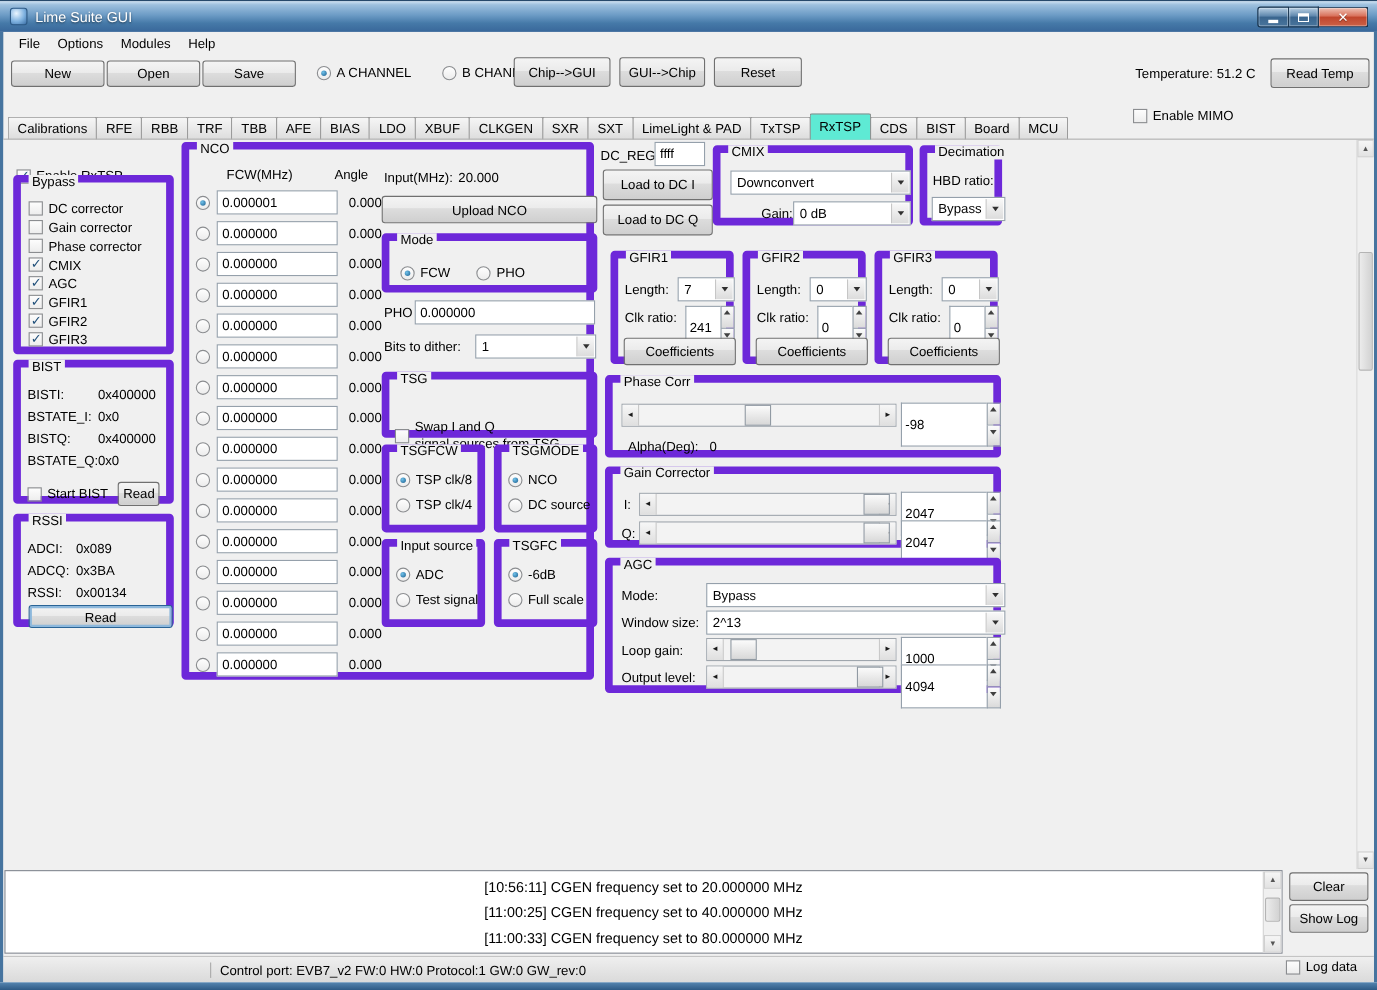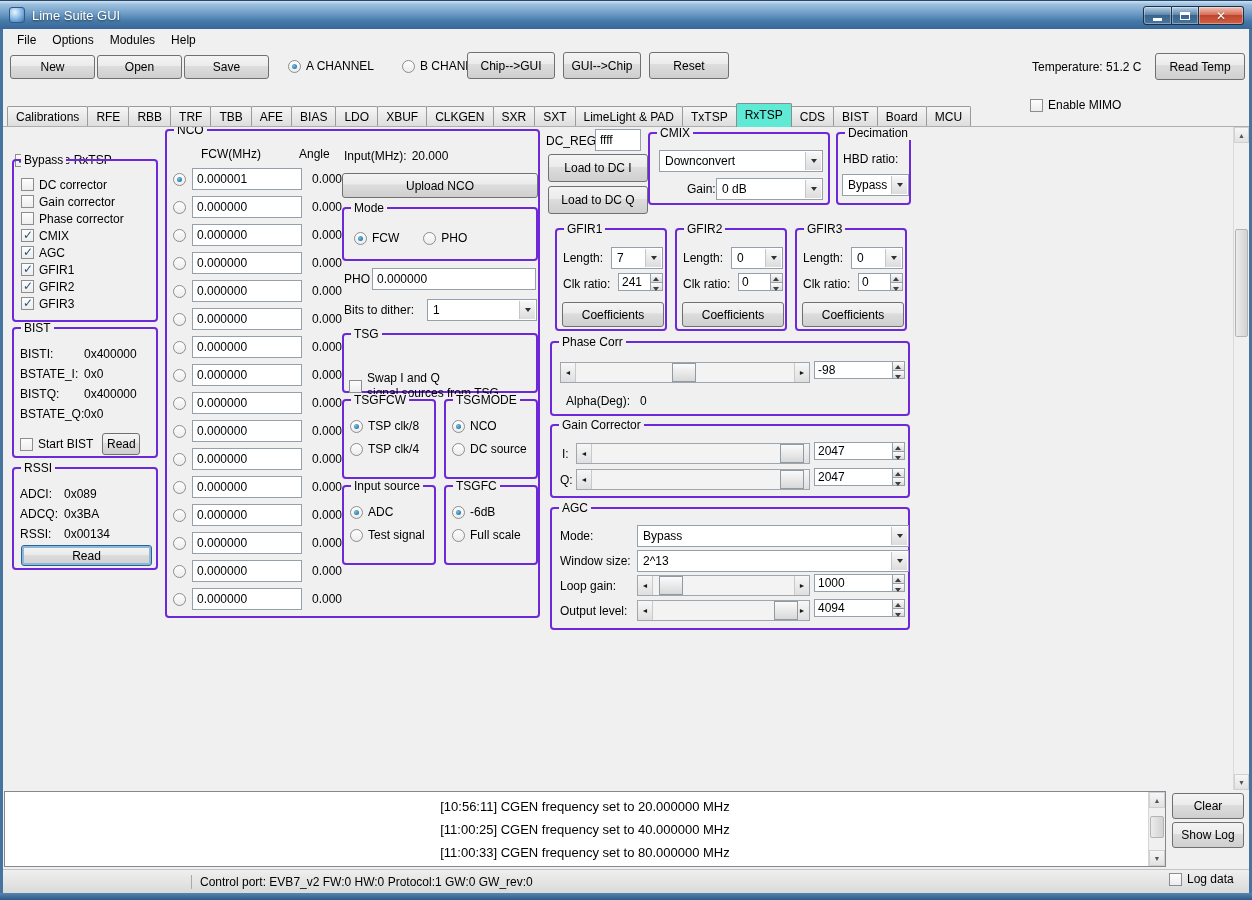--- a/index.html
+++ b/index.html
@@ -29,21 +29,21 @@
 .tabstrip{height:24px;flex:0 0 24px;display:flex;align-items:flex-end;padding-left:4px;position:relative;}
 .tabstrip::after{content:"";position:absolute;left:0;right:0;bottom:0;height:1px;background:#aeaeae;z-index:1;}
 .tab{height:21px;line-height:20px;padding:0 8px;border:1px solid #9b9b9b;border-bottom:none;background:linear-gradient(#f6f6f6,#dcdcdc);margin-right:-1px;border-radius:2px 2px 0 0;white-space:nowrap;}
 .tab.active{height:24px;line-height:23px;background:#5eead4;z-index:2;border-color:#8c8c8c;}
 
 .main{flex:1;position:relative;background:#f0f0f0;overflow:hidden;}
 .abs{position:absolute;}
 .plain{position:absolute;white-space:nowrap;}
 .plainrow{white-space:nowrap;display:flex;}
 
-.groupbox{position:absolute;border:2px solid #6d28d9;border-radius:4px;}
+.groupbox{position:absolute;border:7px solid #6d28d9;border-radius:4px;}
 .gb-title{position:absolute;top:-7px;left:7px;background:#f0f0f0;padding:0 3px;font-size:12px;line-height:13px;white-space:nowrap;}
 
 .btn{display:flex;align-items:center;justify-content:center;border:1px solid #707070;border-radius:3px;background:linear-gradient(#f4f4f4 0%,#ebebeb 45%,#dddddd 46%,#cfcfcf 100%);font-family:inherit;font-size:12px;color:#000;white-space:nowrap;}
 .btn.abs{position:absolute;}
 .btn.focused{border-color:#2a6496;box-shadow:inset 0 0 0 2px #8db8dc;}
 
 .check-row{display:inline-flex;align-items:center;gap:5px;font-size:12px;white-space:nowrap;}
 .check-row.abs{position:absolute;margin-top:20px;}
 .checkbox{width:13px;height:13px;flex:0 0 13px;background:linear-gradient(#fdfdfd,#ededed);border:1px solid #8b8d90;position:relative;display:inline-block;}
 .checkbox.on::after{content:"✓";position:absolute;left:1px;top:-2px;font-size:12px;font-weight:bold;color:#23527c;}
@@ -54,21 +54,21 @@
 .radio-row{display:flex;align-items:center;gap:5px;white-space:nowrap;font-size:12px;}
 
 .textbox{background:#fff;border:1px solid #95a0ab;display:inline-flex;align-items:center;padding:0 4px;font-size:12px;white-space:nowrap;}
 .textbox.abs{position:absolute;}
 
 .combo{position:absolute;height:22px;background:#fff;border:1px solid #95a0ab;display:flex;align-items:center;padding:0 20px 0 5px;font-size:12px;white-space:nowrap;}
 .combo .combo-text{overflow:hidden;}
 .combo .combo-arrow{position:absolute;top:1px;right:1px;bottom:1px;width:16px;background:linear-gradient(#f8f8f8,#dcdcdc);border-left:1px solid #c6c6c6;display:flex;align-items:center;justify-content:center;}
 .combo .combo-arrow::after{content:"";border-left:3px solid transparent;border-right:3px solid transparent;border-top:4px solid #303030;}
 
-.spinner{position:absolute;height:18px;display:flex;}
+.spinner{position:absolute;height:40px;display:flex;}
 .spin-text{flex:1;background:#fff;border:1px solid #95a0ab;border-right:none;display:flex;align-items:center;padding:0 3px;font-size:12px;}
 .spin-btns{width:13px;display:flex;flex-direction:column;}
 .spin-up,.spin-down{flex:1;border:1px solid #95a0ab;background:linear-gradient(#fcfcfc,#dadada);position:relative;}
 .spin-down{border-top:none;}
 .spin-up::after{content:"";position:absolute;left:2px;top:3px;border-left:3px solid transparent;border-right:3px solid transparent;border-bottom:4px solid #404040;}
 .spin-down::after{content:"";position:absolute;left:2px;top:4px;border-left:3px solid transparent;border-right:3px solid transparent;border-top:4px solid #404040;}
 
 .hslider{position:absolute;height:21px;display:flex;border:1px solid #9fa6ad;background:#f3f3f3;}
 .sl-arrow{width:15px;display:flex;align-items:center;justify-content:center;font-size:7px;color:#1a1a1a;background:linear-gradient(#f7f7f7,#dfdfdf);}
 .sl-arrow:first-child{border-right:1px solid #c9c9c9;}

